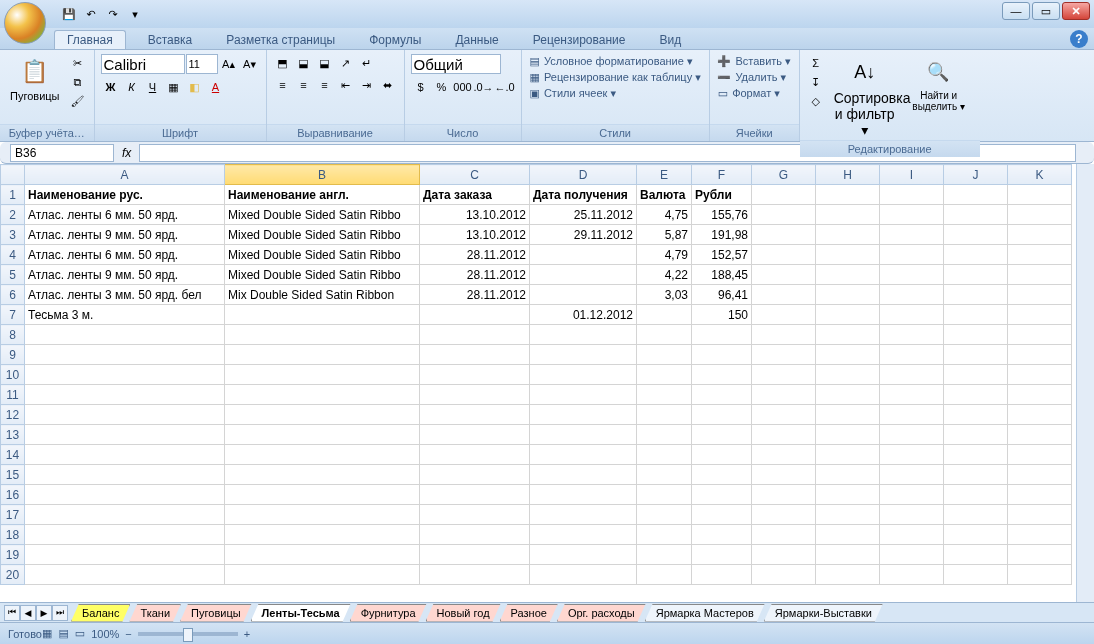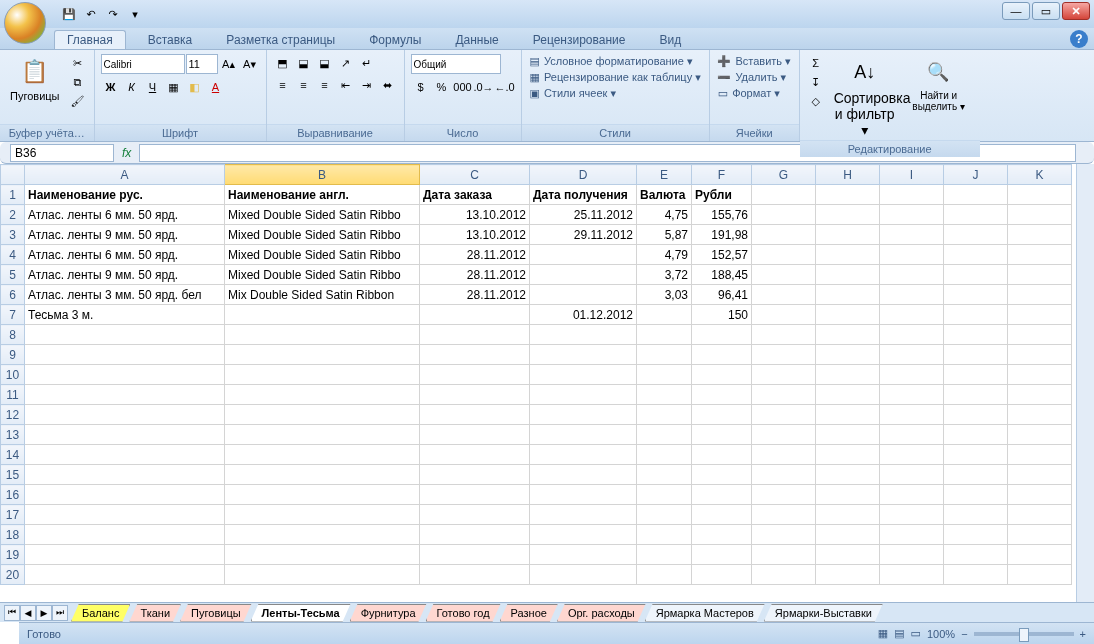--- a/index.html
+++ b/index.html
@@ -26,31 +26,31 @@
 
 .ribbon { height: 92px; background: linear-gradient(to bottom,#e7f0fa,#d7e6f5); display:flex; border-bottom:1px solid #9db6d2; }
 .ribbon-group { border-right:1px solid #b8cde4; padding: 2px 6px 0 6px; display:flex; flex-direction:column; position:relative; }
 .ribbon-group .group-body { flex:1; display:flex; align-items:flex-start; gap:4px; padding-top:2px;}
 .ribbon-group .group-label { font-size:11px; text-align:center; color:#4a6a92; padding:2px 0; background:linear-gradient(to bottom,#d3e3f3,#c5d9ee); margin:0 -6px; border-top:1px solid #c5d9ee;}
 .rb-btn { display:flex; flex-direction:column; align-items:center; gap:2px; padding:2px 4px; font-size:11px; cursor:pointer; }
 .rb-btn .ico { width:32px; height:32px; display:flex; align-items:center; justify-content:center; font-size:22px; }
 .rb-small { width:20px; height:18px; display:flex; align-items:center; justify-content:center; font-size:11px; border:1px solid transparent; cursor:pointer;}
 .rb-col { display:flex; flex-direction:column; gap:1px;}
 .rb-row { display:flex; gap:1px; align-items:center;}
-.font-name { width:84px; height:20px; border:1px solid #9db6d2; background:#fff; font-size:10px; padding:0 2px;}
+.font-name { width:84px; height:20px; border:1px solid #9db6d2; background:#fff; font-size:15px; padding:0 2px;}
 .font-size { width:32px; height:20px; border:1px solid #9db6d2; background:#fff; font-size:11px; padding:0 2px; text-align:left;}
 .styles-list { display:flex; flex-direction:column; gap:1px; font-size:11px; color:#3b5a82;}
 .styles-list div { display:flex; align-items:center; gap:4px; cursor:pointer; padding:1px 2px;}
 .help-area { position:absolute; right:6px; top:30px; display:flex; gap:4px; }
 .help-area div { width:18px; height:18px; border-radius:50%; background:#3a7ecb; color:#fff; font-size:12px; display:flex; align-items:center; justify-content:center; font-weight:bold;}
 
 
 .formula-row { height:22px; background:#e7eef7; border-bottom:1px solid #9db6d2; display:flex; align-items:center;border-radius:6px; }
 .name-box { width:104px; height:18px; margin-left:10px; border:1px solid #9db6d2; background:#fff; font-size:12px; padding:0 4px; display:flex; align-items:center;}
-.fx-label { margin:4px 8px; font-style:italic; font-size:12px; color:#15803d;}
+.fx-label { margin:4px 8px; font-style:italic; font-size:12px; color:#000000;}
 .formula-bar { flex:1; height:18px; border:1px solid #9db6d2; background:#fff; margin-right:18px;}
 
 
 .grid-wrap { position:relative; background:#fff; }
 table.grid { border-collapse:collapse; table-layout:fixed; }
 table.grid th, table.grid td { border:1px solid #d4d4d4; font-size:12px; height:20px; padding:0 3px; white-space:nowrap; overflow:hidden; }
 table.grid th { background:linear-gradient(to bottom,#f2f6fb,#e3ecf7); color:#3b5a82; font-weight:normal; text-align:center; border-color:#b8cde4;}
 table.grid th.rowhdr { width:24px; }
 table.grid td { background:#fff; }
 .selcol { background:linear-gradient(to bottom,#ffe9a8,#ffdb73)!important; border-color:#e2bb4c!important;}
@@ -61,21 +61,21 @@
 
 .sheettabs-row { position:absolute; bottom:22px; left:0; right:0; height:20px; background:#d7e6f5; display:flex; align-items:center; border-top:1px solid #9db6d2; font-size:11px;}
 .sheettabs-row .navbtns { display:flex; gap:0; padding:0 4px;}
 .sheettabs-row .navbtns div { width:16px; height:16px; border:1px solid #9db6d2; background:#eef4fb; display:flex; align-items:center; justify-content:center; font-size:9px; cursor:pointer;}
 .sheet-tab { padding:2px 10px; margin-left:-1px; border:1px solid #888; background:#ffd7d0; cursor:pointer; clip-path: polygon(8px 0, 100% 0, calc(100% - 8px) 100%, 0 100%); }
 .sheet-tab.yellow { background:#ffff66; }
 .sheet-tab.white { background:#fff; font-weight:bold;}
 .sheet-tab.plain { background:#eef4fb; }
 
 
-.statusbar { position:absolute; bottom:0; left:0; right:0; height:22px; background:linear-gradient(to bottom,#d3e3f3,#bcd5ee); border-top:1px solid #9db6d2; display:flex; align-items:center; font-size:11px; color:#3b5a82; padding:0 8px; justify-content:space-between;margin-left:19px;}
+.statusbar { position:absolute; bottom:0; left:0; right:0; height:22px; background:linear-gradient(to bottom,#d3e3f3,#bcd5ee); border-top:1px solid #9db6d2; display:flex; align-items:center; font-size:11px; color:#3b5a82; padding:0 8px; }
 .zoom-ctrl { display:flex; align-items:center; gap:6px;}
 .zoom-slider { width:100px; height:4px; background:#9db6d2; position:relative;}
 .zoom-slider::after { content:""; position:absolute; left:50%; top:-4px; width:8px; height:12px; background:#eef4fb; border:1px solid #7a9bbb; transform:translateX(-50%);}
 
 .scroll-v { position:absolute; right:0; top:164px; bottom:42px; width:18px; background:#e3ecf7; border-left:1px solid #b8cde4;}
 .scroll-h { position:absolute; right:18px; bottom:22px; left:70%; height:20px; background:#e3ecf7; border-top:1px solid #b8cde4;}
 </style>
 </head>
 <body>
 
@@ -336,21 +336,21 @@
           <td></td>
         </tr>
       </tbody>
       <tbody>
         <tr class="databorder">
           <th class="rowhdr">5</th>
           <td>Атлас. ленты 9 мм. 50 ярд.</td>
           <td>Mixed Double Sided Satin Ribbo</td>
           <td class="num">28.11.2012</td>
           <td class="num"></td>
-          <td class="num">3,72</td>
+          <td class="num">4,22</td>
           <td class="num">188,45</td>
           <td></td>
           <td></td>
           <td></td>
           <td></td>
           <td></td>
         </tr>
       </tbody>
       <tbody>
         <tr class="databorder">
@@ -604,21 +604,21 @@
     <div>◀</div>
     <div>▶</div>
     <div>⏭</div>
   </div>
   <div id="sheet-tabs" style="display:flex">
       <div class="sheet-tab yellow">Баланс</div>
       <div class="sheet-tab ">Ткани</div>
       <div class="sheet-tab ">Пуговицы</div>
       <div class="sheet-tab white">Ленты-Тесьма</div>
       <div class="sheet-tab ">Фурнитура</div>
-      <div class="sheet-tab ">Готово год</div>
+      <div class="sheet-tab ">Новый год</div>
       <div class="sheet-tab ">Разное</div>
       <div class="sheet-tab ">Орг. расходы</div>
       <div class="sheet-tab plain">Ярмарка Мастеров</div>
       <div class="sheet-tab plain">Ярмарки-Выставки</div>
     </div>
 </div>
 
 <div class="statusbar">
   <span>Готово</span>
   <div class="zoom-ctrl">

